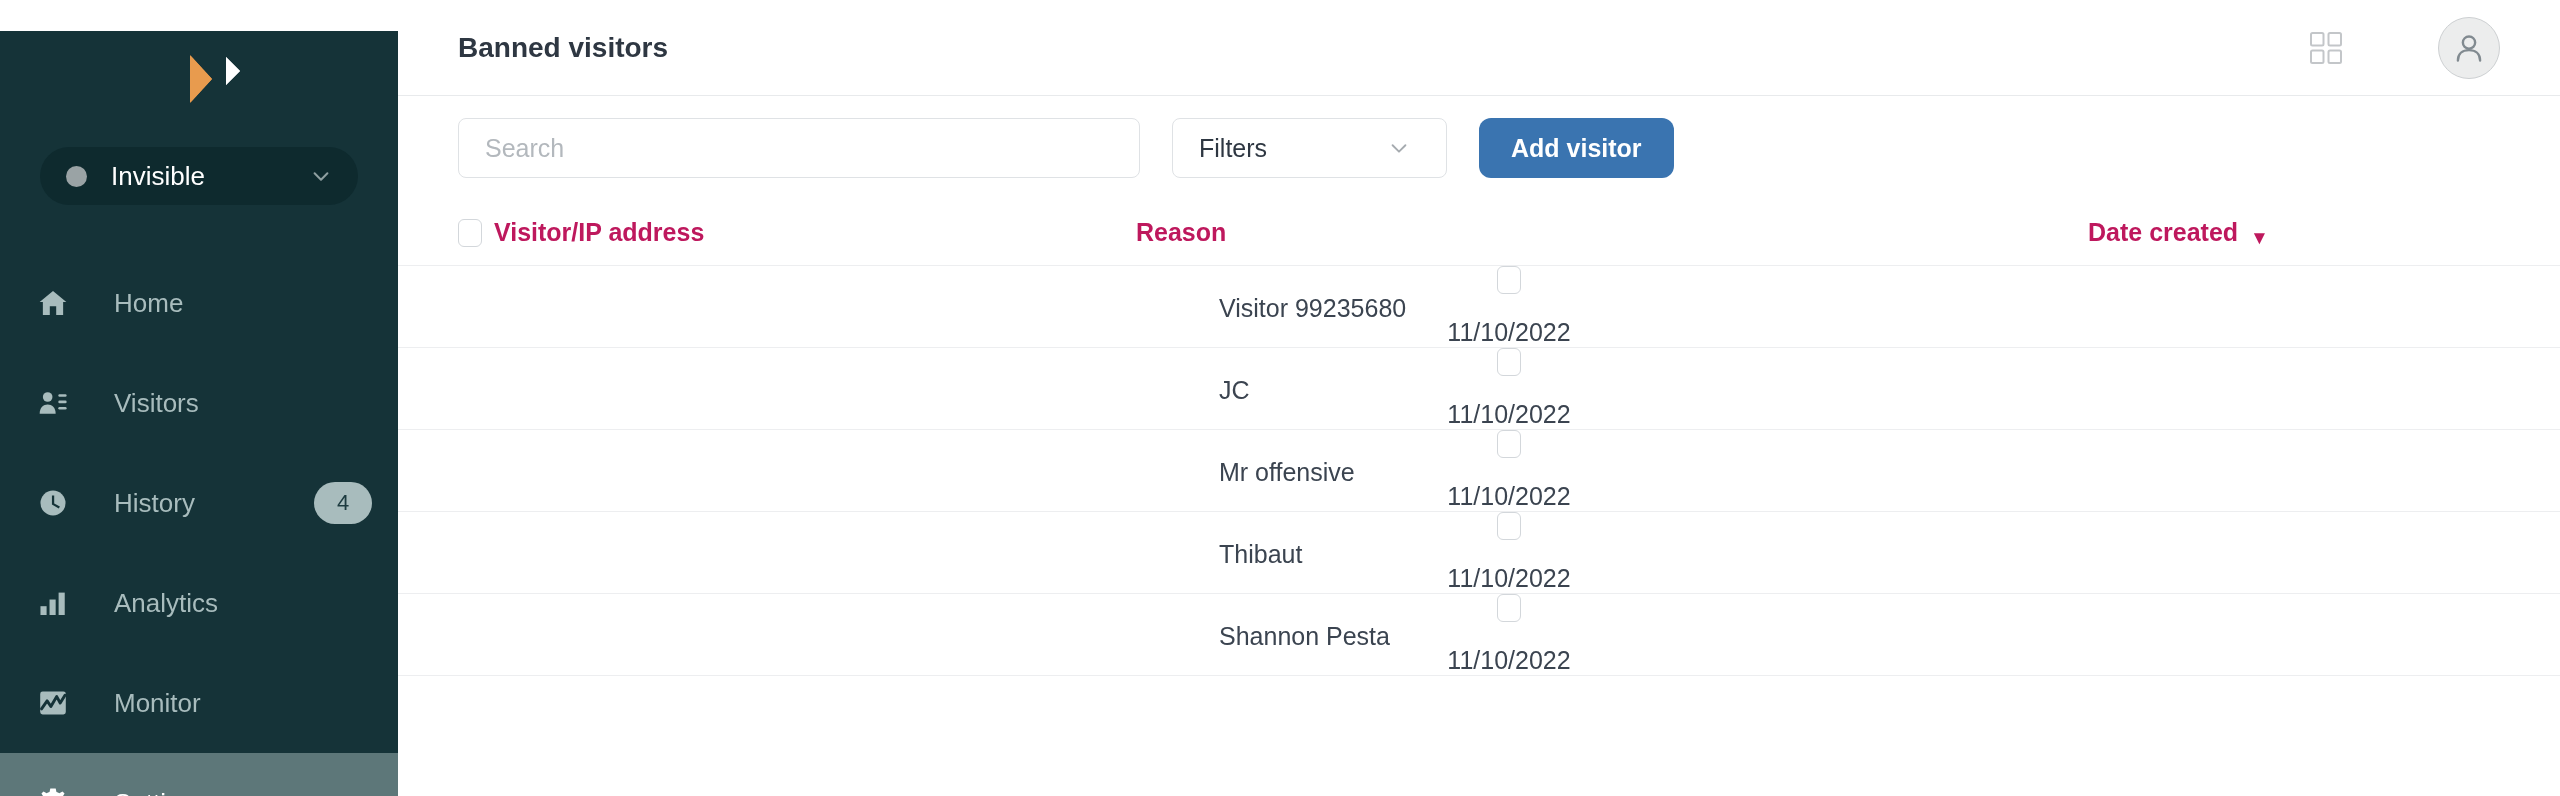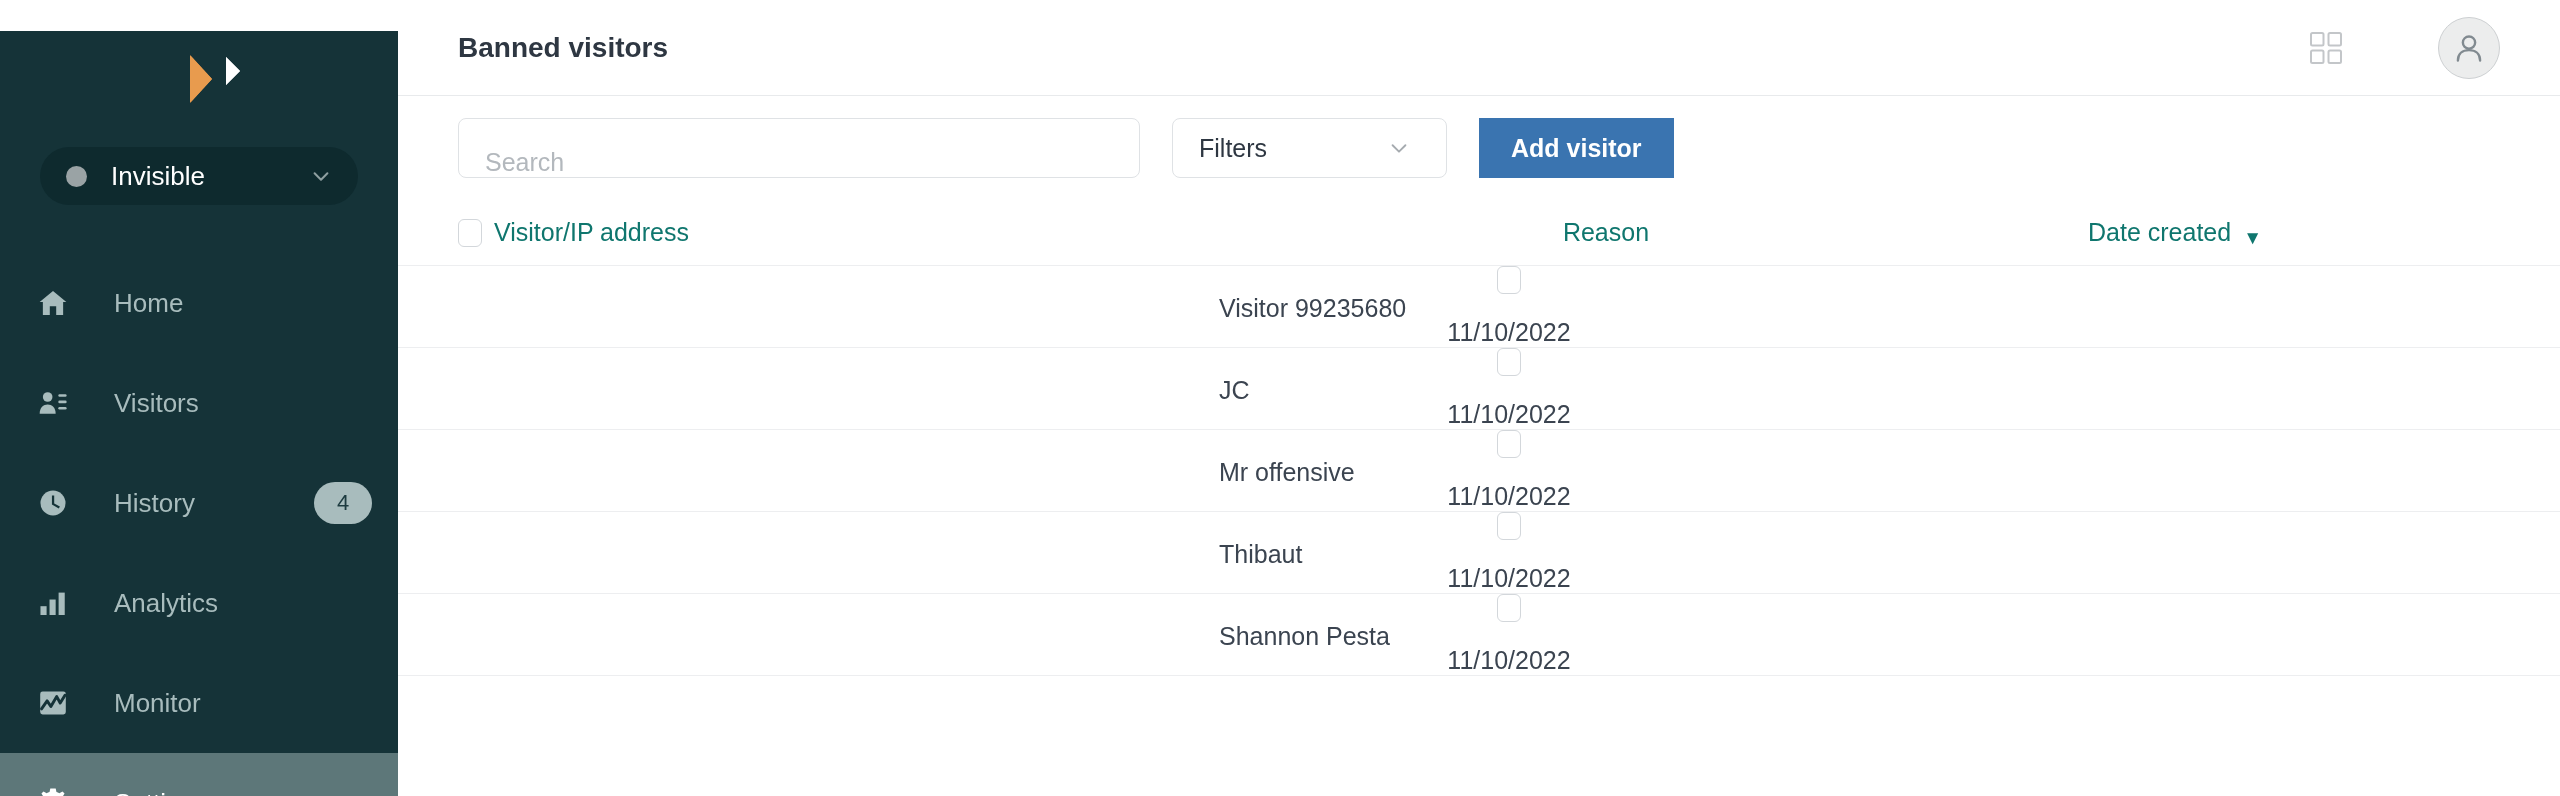--- a/index.html
+++ b/index.html
@@ -174,21 +174,21 @@
     align-items: center;
     padding: 22px 0 22px 60px;
     gap: 32px;
   }
   .search-box {
     width: 682px;
     height: 60px;
     border: 1px solid #dfe2e5;
     border-radius: 8px;
     display: flex;
-    align-items: flex-end;
+    align-items: center;
     padding: 0 26px;
   }
   .search-box input {
     border: none;
     outline: none;
     font-family: "Liberation Sans", sans-serif;
     font-size: 25px;
     color: #3b4450;
     width: 100%;
     background: transparent;
@@ -213,21 +213,21 @@
   }
   .filters-select .fchev {
     width: 22px; height: 22px; opacity: .6;
   }
 
   .primary-btn {
     height: 60px;
     background: #3a74b0;
     color: #ffffff;
     border: none;
-    border-radius: 0;
+    border-radius: 12px;
     font-family: "Liberation Sans", sans-serif;
     font-size: 25px;
     font-weight: bold;
     padding: 0 32px;
     cursor: pointer;
   }
 
   
   .table { width: 100%; }
   .trow {
@@ -253,35 +253,34 @@
     margin-left: 50px;
     font-size: 25px;
     color: #3b4450;
     white-space: nowrap;
     overflow: hidden;
   }
   .col-reason {
     width: 940px;
     font-size: 25px;
     color: #3b4450;
-    text-align: center;
   }
   .col-date {
     flex: 1;
     font-size: 25px;
     color: #3b4450;
     display: flex;
     align-items: flex-end;
     gap: 12px;
   }
   .thead .col-visitor,
   .thead .col-reason,
   .thead .col-date {
-    font-weight: normal;
-    color: #0f766e;
+    font-weight: bold;
+    color: #be185d;
     font-size: 25px;
     margin-left: 12px;
   }
   .sort-caret { font-size: 19px; line-height: 1; }
 </style>
 </head>
 <body>
 
 <div class="app">
 

